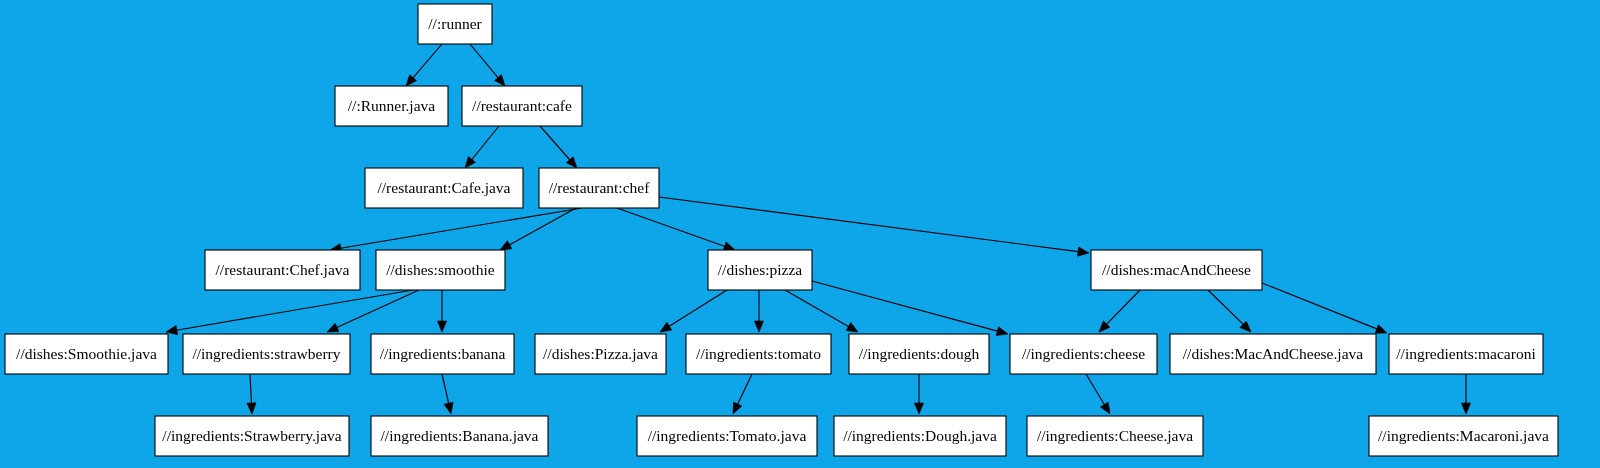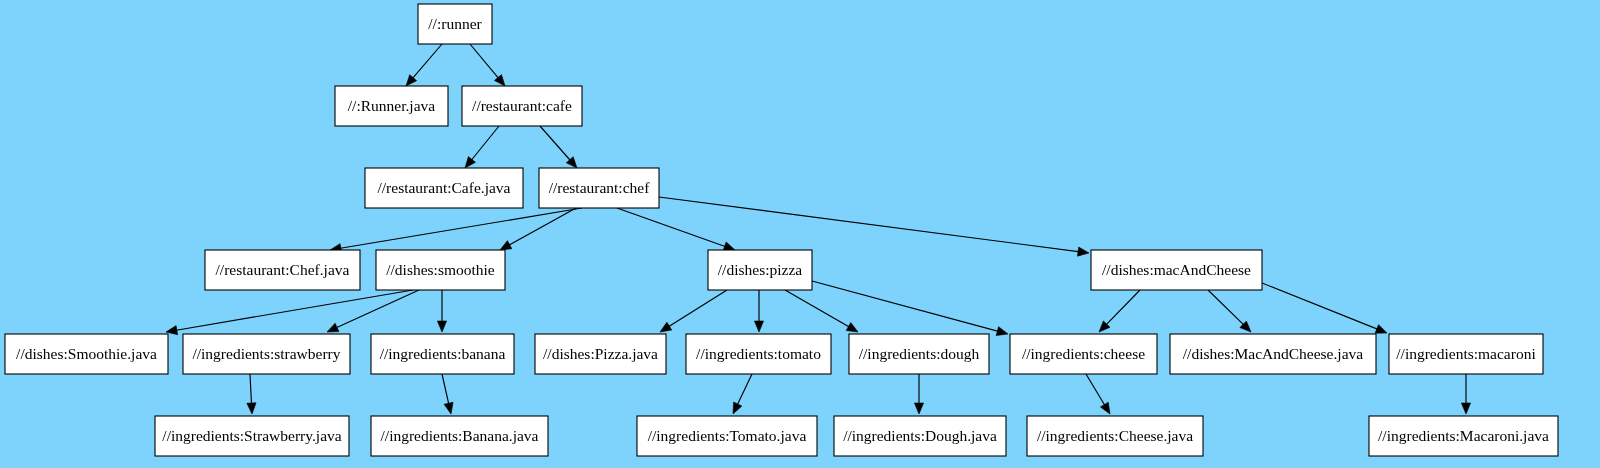--- a/index.html
+++ b/index.html
@@ -4,21 +4,21 @@
 <style>
   html, body {
     margin: 0;
     padding: 0;
     background: #ffffff;
   }
   #graph-root {
     position: relative;
     width: 1600px;
     height: 468px;
-    background: #7dd3fc;
+    background: #0ea5e9;
     font-family: "Liberation Serif", "DejaVu Serif", serif;
     overflow: hidden;
   }
   #graph-svg {
     position: absolute;
     top: 0;
     left: 0;
     width: 1600px;
     height: 468px;
     display: block;

